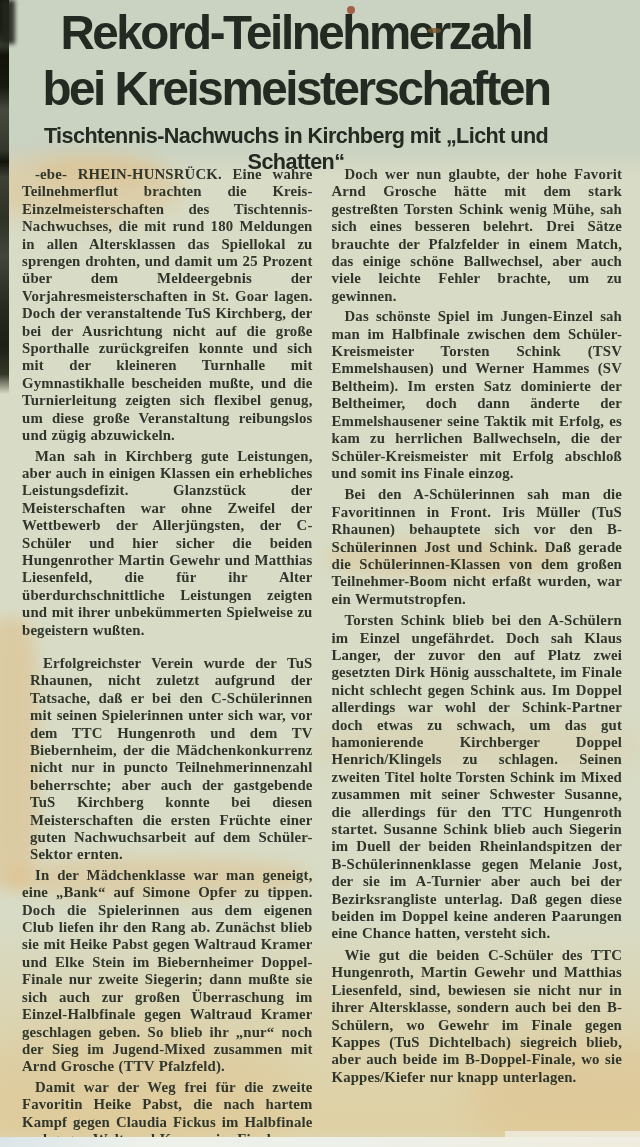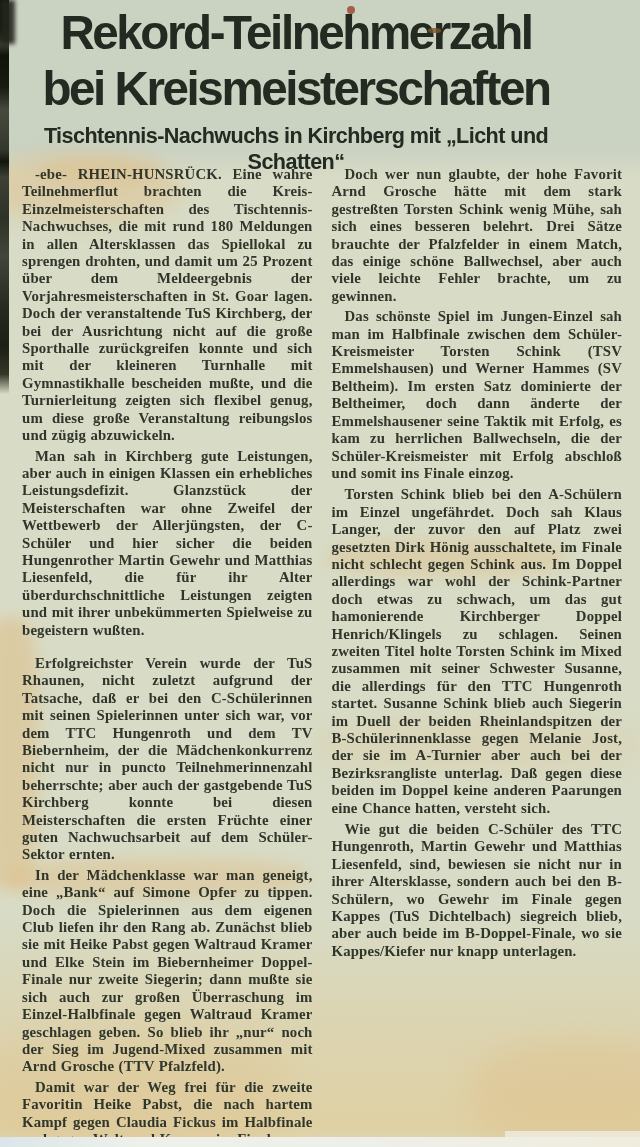--- a/index.html
+++ b/index.html
@@ -73,21 +73,21 @@
   }
   .col{flex:1;min-width:0;}
   .col p{
     margin:0 0 3px 0;
     text-align:justify;text-indent:13px;
     font-family:"Liberation Serif", serif;
     font-weight:700;
     font-size:14.8px;line-height:17.4px;
     letter-spacing:0.15px;word-spacing:0.6px;
   }
-  .col p.gap-lg{margin-top:16px;}
+  .col p.gap-lg{margin-top:16px;margin-left:8px;}
   .col p.gap-sm{margin-top:4px;}
 </style>
 </head>
 <body>
 
 <div class="paper"></div>
 
 <div class="stain stain-top-left"></div>
 <div class="stain stain-top-left2"></div>
 <div class="stain stain-left-edge"></div>
@@ -117,17 +117,18 @@
     <div class="col">
       <p>-ebe- RHEIN-HUNSRÜCK. Eine wahre Teilnehmerflut brachten die Kreis-Einzelmeisterschaften des Tischtennis-Nachwuchses, die mit rund 180 Meldungen in allen Altersklassen das Spiellokal zu sprengen drohten, und damit um 25 Prozent über dem Meldeergebnis der Vorjahresmeisterschaften in St. Goar lagen. Doch der veranstaltende TuS Kirchberg, der bei der Ausrichtung nicht auf die große Sporthalle zurückgreifen konnte und sich mit der kleineren Turnhalle mit Gymnastikhalle bescheiden mußte, und die Turnierleitung zeigten sich flexibel genug, um diese große Veranstaltung reibungslos und zügig abzuwickeln.</p>
       <p>Man sah in Kirchberg gute Leistungen, aber auch in einigen Klassen ein erhebliches Leistungsdefizit. Glanzstück der Meisterschaften war ohne Zweifel der Wettbewerb der Allerjüngsten, der C-Schüler und hier sicher die beiden Hungenrother Martin Gewehr und Matthias Liesenfeld, die für ihr Alter überdurchschnittliche Leistungen zeigten und mit ihrer unbekümmerten Spielweise zu begeistern wußten.</p>
       <p class="gap-lg">Erfolgreichster Verein wurde der TuS Rhaunen, nicht zuletzt aufgrund der Tatsache, daß er bei den C-Schülerinnen mit seinen Spielerinnen unter sich war, vor dem TTC Hungenroth und dem TV Biebernheim, der die Mädchenkonkurrenz nicht nur in puncto Teilnehmerinnenzahl beherrschte; aber auch der gastgebende TuS Kirchberg konnte bei diesen Meisterschaften die ersten Früchte einer guten Nachwuchsarbeit auf dem Schüler-Sektor ernten.</p>
       <p>In der Mädchenklasse war man geneigt, eine „Bank“ auf Simone Opfer zu tippen. Doch die Spielerinnen aus dem eigenen Club liefen ihr den Rang ab. Zunächst blieb sie mit Heike Pabst gegen Waltraud Kramer und Elke Stein im Biebernheimer Doppel-Finale nur zweite Siegerin; dann mußte sie sich auch zur großen Überraschung im Einzel-Halbfinale gegen Waltraud Kramer geschlagen geben. So blieb ihr „nur“ noch der Sieg im Jugend-Mixed zusammen mit Arnd Grosche (TTV Pfalzfeld).</p>
       <p>Damit war der Weg frei für die zweite Favoritin Heike Pabst, die nach hartem Kampf gegen Claudia Fickus im Halbfinale und gegen Waltraud Kramer im Finale neue Kreismeisterin wurde. Im übrigen blieb keine Spielerin des TVB-Spitzenquartetts ohne Goldmedaille.</p>
     </div>
     <div class="col">
       <p>Doch wer nun glaubte, der hohe Favorit Arnd Grosche hätte mit dem stark gestreßten Torsten Schink wenig Mühe, sah sich eines besseren belehrt. Drei Sätze brauchte der Pfalzfelder in einem Match, das einige schöne Ballwechsel, aber auch viele leichte Fehler brachte, um zu gewinnen.</p>
       <p>Das schönste Spiel im Jungen-Einzel sah man im Halbfinale zwischen dem Schüler-Kreismeister Torsten Schink (TSV Emmelshausen) und Werner Hammes (SV Beltheim). Im ersten Satz dominierte der Beltheimer, doch dann änderte der Emmelshausener seine Taktik mit Erfolg, es kam zu herrlichen Ballwechseln, die der Schüler-Kreismeister mit Erfolg abschloß und somit ins Finale einzog.</p>
+      <p class="gap-sm">Bei den A-Schülerinnen sah man die Favoritinnen in Front. Iris Müller (TuS Rhaunen) behauptete sich vor den B-Schülerinnen Jost und Schink. Daß gerade die Schülerinnen-Klassen von dem großen Teilnehmer-Boom nicht erfaßt wurden, war ein Wermutstropfen.</p>
       <p class="gap-sm">Torsten Schink blieb bei den A-Schülern im Einzel ungefährdet. Doch sah Klaus Langer, der zuvor den auf Platz zwei gesetzten Dirk Hönig ausschaltete, im Finale nicht schlecht gegen Schink aus. Im Doppel allerdings war wohl der Schink-Partner doch etwas zu schwach, um das gut hamonierende Kirchberger Doppel Henrich/Klingels zu schlagen. Seinen zweiten Titel holte Torsten Schink im Mixed zusammen mit seiner Schwester Susanne, die allerdings für den TTC Hungenroth startet. Susanne Schink blieb auch Siegerin im Duell der beiden Rheinlandspitzen der B-Schülerinnenklasse gegen Melanie Jost, der sie im A-Turnier aber auch bei der Bezirksrangliste unterlag. Daß gegen diese beiden im Doppel keine anderen Paarungen eine Chance hatten, versteht sich.</p>
       <p class="gap-sm">Wie gut die beiden C-Schüler des TTC Hungenroth, Martin Gewehr und Matthias Liesenfeld, sind, bewiesen sie nicht nur in ihrer Altersklasse, sondern auch bei den B-Schülern, wo Gewehr im Finale gegen Kappes (TuS Dichtelbach) siegreich blieb, aber auch beide im B-Doppel-Finale, wo sie Kappes/Kiefer nur knapp unterlagen.</p>
     </div>
   </div>
 </div>
 
 </body></html>

